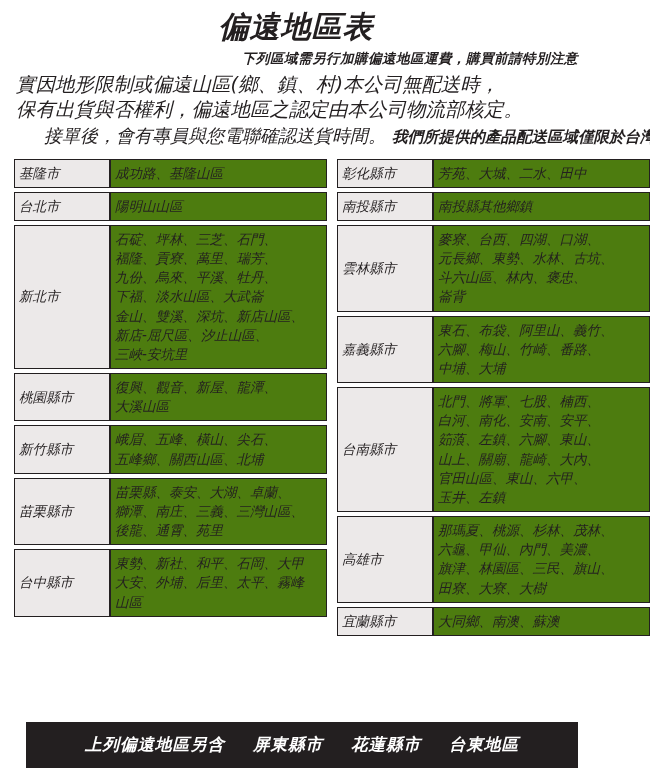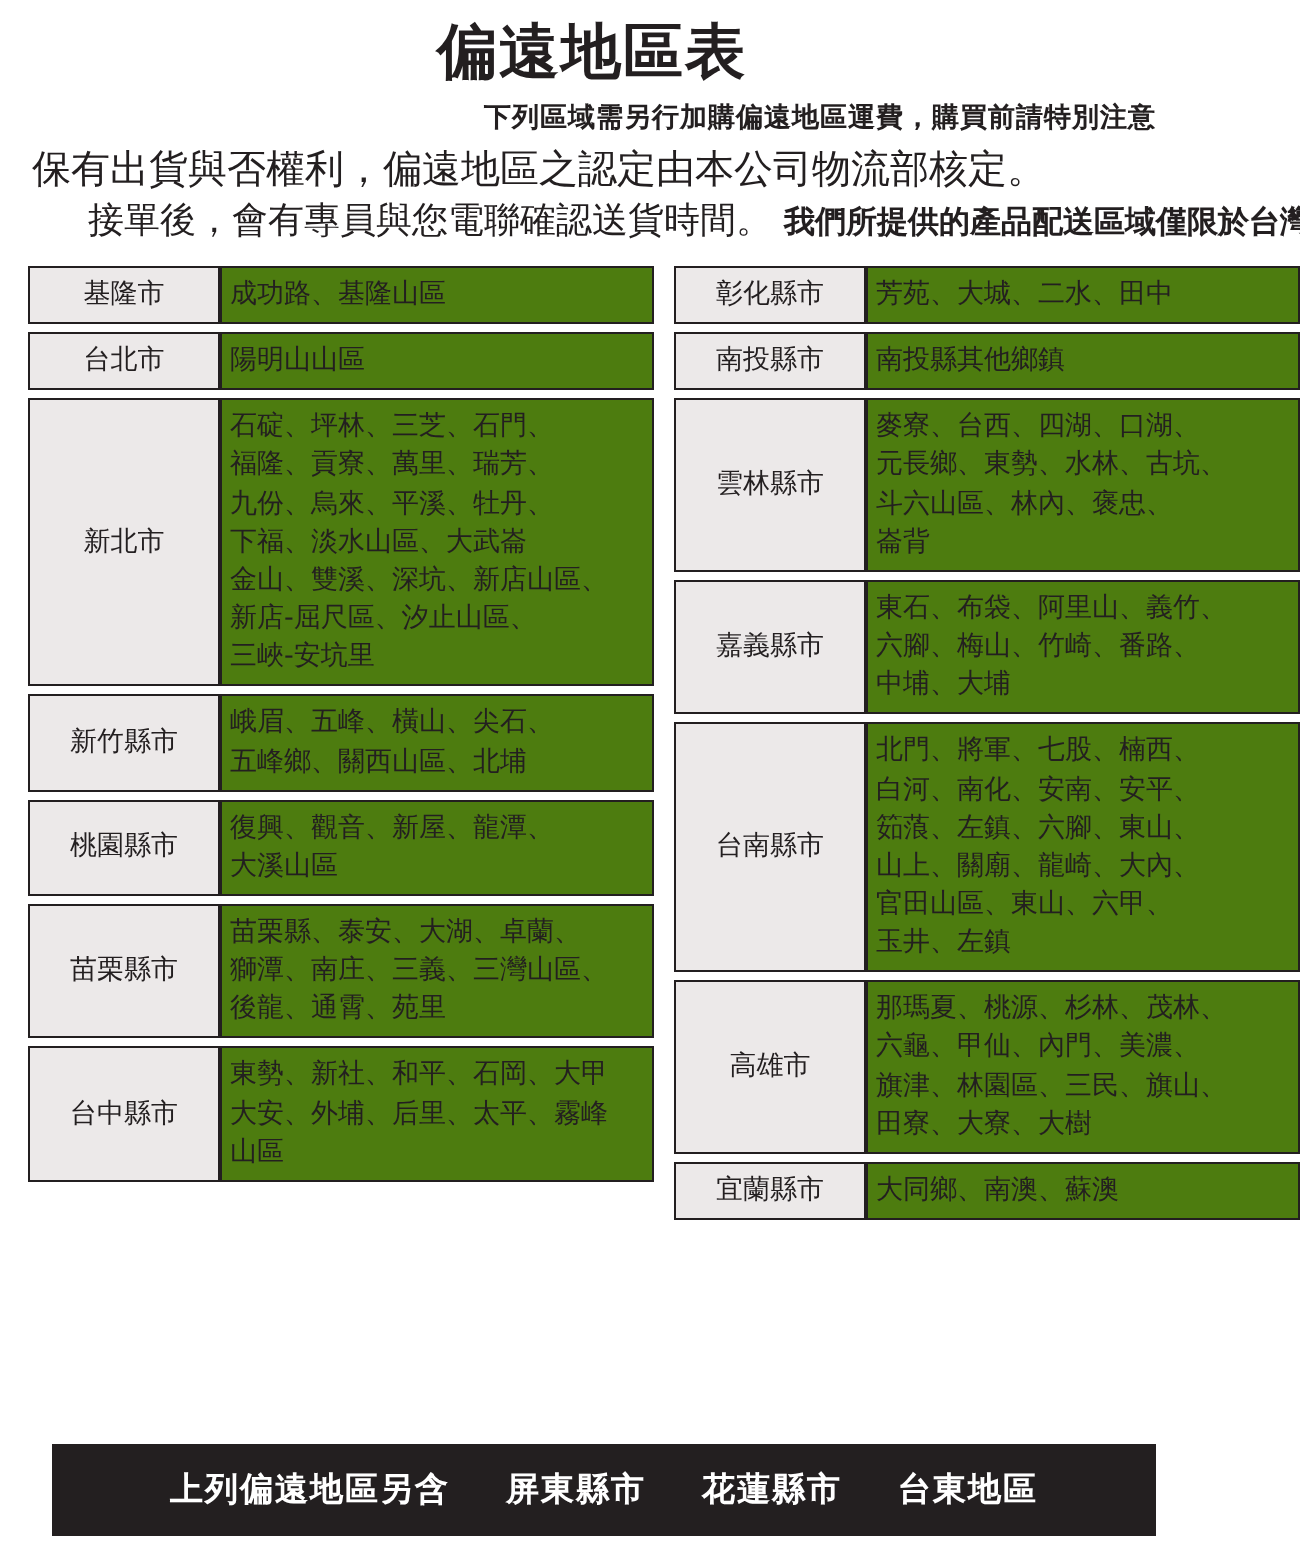--- a/index.html
+++ b/index.html
@@ -13,20 +13,21 @@
     font-family: "DejaVu Sans", "Liberation Sans", sans-serif;
     color: #231f20;
     overflow: hidden;
   }
   .page {
     position: relative;
     width: 592px;
     height: 778px;
     box-sizing: border-box;
     padding: 0 14px;
+    font-style: italic;
   }
   .title {
     text-align: center;
     font-size: 30px;
     font-weight: bold;
     letter-spacing: 1px;
     padding-top: 8px;
     line-height: 1.25;
   }
   .subnote {
@@ -72,21 +73,20 @@
   }
   table.zone td {
     border: 1px solid #231f20;
     vertical-align: middle;
     font-size: 13.5px;
     line-height: 1.42;
     padding: 4px 4px;
   }
   td.region {
     width: 86px;
-    text-align: center;
     background: #ece9e9;
     font-weight: normal;
     white-space: nowrap;
   }
   td.areas {
     background: #4d7c0f;
     padding-left: 8px;
   }
   td.areas .ln {
     display: block;
@@ -113,20 +113,21 @@
 </head>
 <body>
 
 <div class="page">
 
   <div class="title">偏遠地區表</div>
 
   <div class="subnote">下列區域需另行加購偏遠地區運費，購買前請特別注意</div>
 
   <div class="lead">
+    <div>實因地形限制或偏遠山區(鄉、鎮、村)本公司無配送時，</div>
     <div>保有出貨與否權利，偏遠地區之認定由本公司物流部核定。</div>
     <div class="l3">
       <span class="left">接單後，會有專員與您電聯確認送貨時間。</span><span class="right">我們所提供的產品配送區域僅限於台灣本島</span>
     </div>
   </div>
 
   <div class="columns">
 
     <div class="col">
       <table class="zone">
@@ -149,31 +150,31 @@
               <span class="ln">石碇、坪林、三芝、石門、</span>
               <span class="ln">福隆、貢寮、萬里、瑞芳、</span>
               <span class="ln">九份、烏來、平溪、牡丹、</span>
               <span class="ln">下福、淡水山區、大武崙</span>
               <span class="ln">金山、雙溪、深坑、新店山區、</span>
               <span class="ln">新店-屈尺區、汐止山區、</span>
               <span class="ln">三峽-安坑里</span>
             </td>
           </tr>
           <tr>
+            <td class="region">桃園縣市</td>
+            <td class="areas">
+              <span class="ln">復興、觀音、新屋、龍潭、</span>
+              <span class="ln">大溪山區</span>
+            </td>
+          </tr>
+          <tr>
             <td class="region">新竹縣市</td>
             <td class="areas">
               <span class="ln">峨眉、五峰、橫山、尖石、</span>
               <span class="ln">五峰鄉、關西山區、北埔</span>
-            </td>
-          </tr>
-          <tr>
-            <td class="region">桃園縣市</td>
-            <td class="areas">
-              <span class="ln">復興、觀音、新屋、龍潭、</span>
-              <span class="ln">大溪山區</span>
             </td>
           </tr>
           <tr>
             <td class="region">苗栗縣市</td>
             <td class="areas">
               <span class="ln">苗栗縣、泰安、大湖、卓蘭、</span>
               <span class="ln">獅潭、南庄、三義、三灣山區、</span>
               <span class="ln">後龍、通霄、苑里</span>
             </td>
           </tr>

